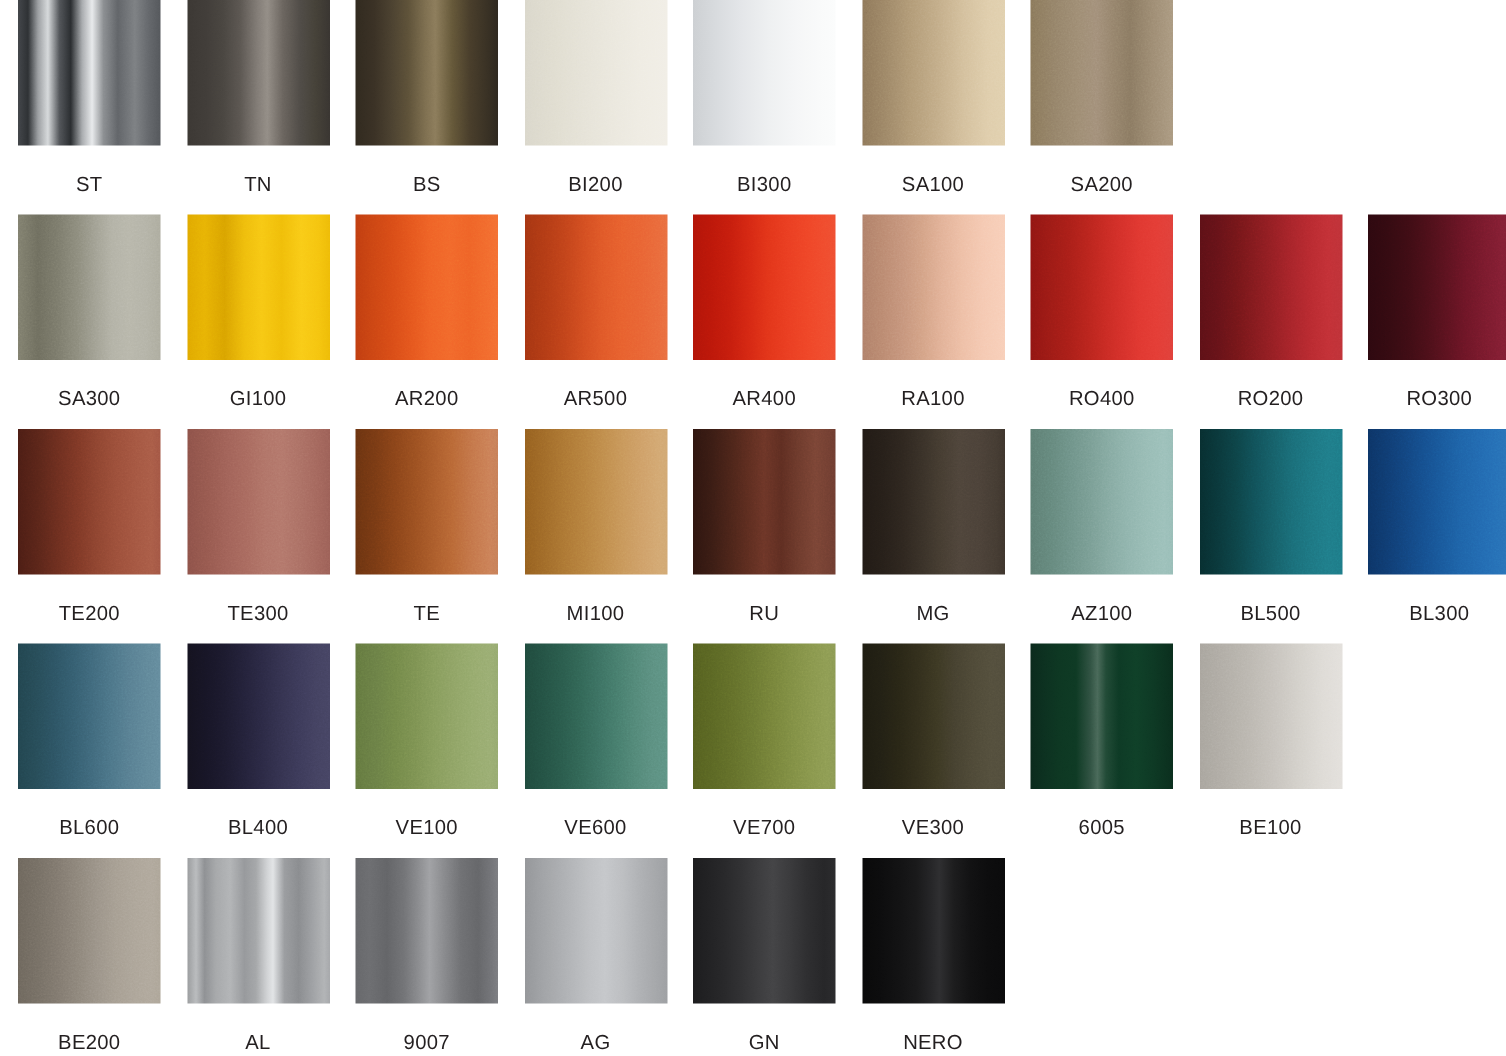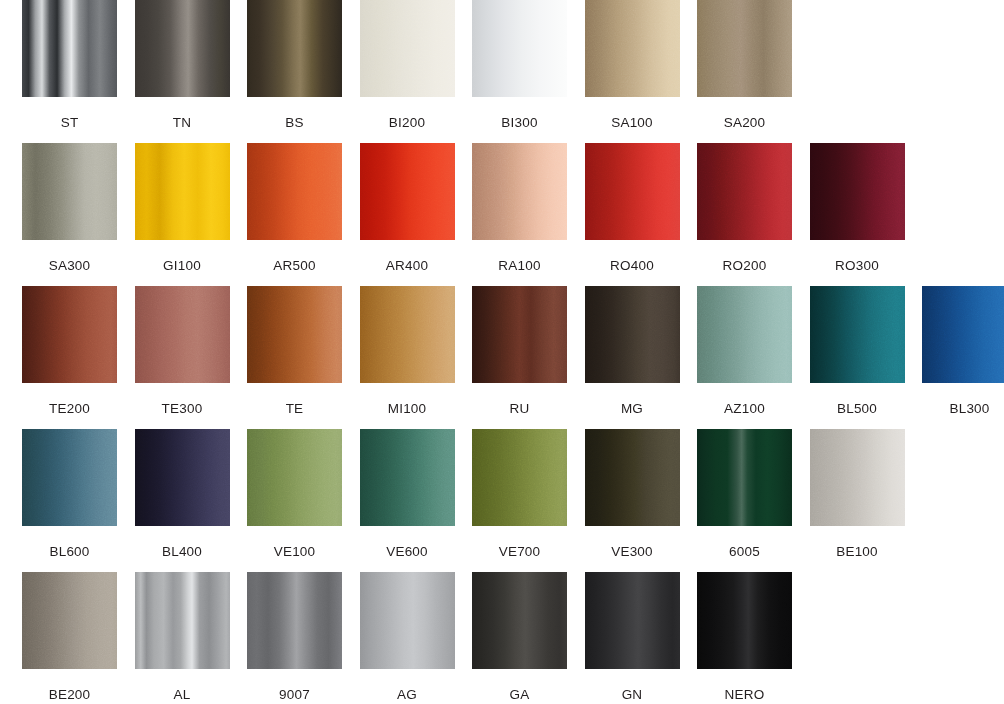--- a/index.html
+++ b/index.html
@@ -17,21 +17,21 @@
   #palette-grid {
     position: relative;
     width: 1004px;
     height: 704px;
   }
   .swatch-row {
     display: flex;
     flex-direction: row;
     align-items: flex-start;
     height: 143px;
-    padding-left: 22px;
+    padding-left: 12px;
     box-sizing: border-box;
   }
   .swatch-cell {
     width: 95px;
     margin-right: 17.5px;
     display: flex;
     flex-direction: column;
     align-items: center;
   }
   .swatch-chip {
@@ -166,20 +166,32 @@
             <filter id="gr11">
               <feTurbulence type="fractalNoise" baseFrequency="0.85" numOctaves="3" seed="11"></feTurbulence>
               <feColorMatrix type="saturate" values="0"></feColorMatrix>
             </filter>
             <rect width="95" height="97" filter="url(#gr11)" opacity="0.3"></rect>
           </svg>
         </div>
         <div class="swatch-label">GI100</div>
       </div>
       <div class="swatch-cell">
+        <div class="swatch-chip" style="background: linear-gradient(90deg, rgb(192, 61, 16) 0%, rgb(204, 69, 19) 12%, rgb(217, 76, 23) 26%, rgb(230, 87, 30) 40%, rgb(239, 98, 38) 52%, rgb(242, 104, 43) 66%, rgb(239, 99, 39) 80%, rgb(242, 106, 45) 92%, rgb(244, 111, 51) 100%);">
+          <svg class="grain" width="95" height="97" viewBox="0 0 95 97" style="mix-blend-mode: overlay;">
+            <filter id="gr12">
+              <feTurbulence type="fractalNoise" baseFrequency="0.85" numOctaves="3" seed="12"></feTurbulence>
+              <feColorMatrix type="saturate" values="0"></feColorMatrix>
+            </filter>
+            <rect width="95" height="97" filter="url(#gr12)" opacity="0.3"></rect>
+          </svg>
+        </div>
+        <div class="swatch-label">AR200</div>
+      </div>
+      <div class="swatch-cell">
         <div class="swatch-chip" style="background: linear-gradient(90deg, rgb(166, 53, 18) 0%, rgb(179, 59, 21) 14%, rgb(194, 67, 26) 28%, rgb(212, 78, 33) 42%, rgb(224, 88, 40) 54%, rgb(232, 96, 46) 68%, rgb(233, 100, 52) 82%, rgb(234, 106, 59) 94%, rgb(233, 111, 65) 100%);">
           <svg class="grain" width="95" height="97" viewBox="0 0 95 97" style="mix-blend-mode: overlay;">
             <filter id="gr13">
               <feTurbulence type="fractalNoise" baseFrequency="0.85" numOctaves="3" seed="13"></feTurbulence>
               <feColorMatrix type="saturate" values="0"></feColorMatrix>
             </filter>
             <rect width="95" height="97" filter="url(#gr13)" opacity="0.3"></rect>
           </svg>
         </div>
         <div class="swatch-label">AR500</div>
@@ -494,32 +506,20 @@
         <div class="swatch-chip" style="background: linear-gradient(90deg, rgb(149, 151, 154) 0%, rgb(159, 161, 164) 10%, rgb(170, 172, 175) 22%, rgb(181, 183, 186) 34%, rgb(192, 194, 197) 46%, rgb(198, 200, 203) 56%, rgb(189, 191, 194) 68%, rgb(176, 178, 181) 80%, rgb(165, 167, 170) 92%, rgb(158, 160, 163) 100%);">
           <svg class="grain" width="95" height="97" viewBox="0 0 95 97" style="mix-blend-mode: overlay;">
             <filter id="gr40">
               <feTurbulence type="fractalNoise" baseFrequency="0.85" numOctaves="3" seed="40"></feTurbulence>
               <feColorMatrix type="saturate" values="0"></feColorMatrix>
             </filter>
             <rect width="95" height="97" filter="url(#gr40)" opacity="0.1"></rect>
           </svg>
         </div>
         <div class="swatch-label">AG</div>
-      </div>
-      <div class="swatch-cell">
-        <div class="swatch-chip" style="background: linear-gradient(90deg, rgb(35, 34, 32) 0%, rgb(40, 39, 36) 10%, rgb(47, 46, 43) 22%, rgb(57, 56, 52) 34%, rgb(71, 69, 65) 46%, rgb(80, 78, 74) 56%, rgb(69, 67, 64) 68%, rgb(58, 56, 53) 80%, rgb(52, 50, 48) 92%, rgb(59, 57, 54) 100%);">
-          <svg class="grain" width="95" height="97" viewBox="0 0 95 97" style="mix-blend-mode: overlay;">
-            <filter id="gr41">
-              <feTurbulence type="fractalNoise" baseFrequency="0.85" numOctaves="3" seed="41"></feTurbulence>
-              <feColorMatrix type="saturate" values="0"></feColorMatrix>
-            </filter>
-            <rect width="95" height="97" filter="url(#gr41)" opacity="0.1"></rect>
-          </svg>
-        </div>
-        <div class="swatch-label">GA</div>
       </div>
       <div class="swatch-cell">
         <div class="swatch-chip" style="background: linear-gradient(90deg, rgb(28, 28, 30) 0%, rgb(33, 33, 35) 10%, rgb(40, 40, 42) 22%, rgb(49, 49, 51) 34%, rgb(60, 60, 62) 46%, rgb(68, 68, 70) 56%, rgb(58, 58, 60) 68%, rgb(46, 46, 48) 80%, rgb(38, 38, 40) 92%, rgb(43, 43, 45) 100%);">
           <svg class="grain" width="95" height="97" viewBox="0 0 95 97" style="mix-blend-mode: overlay;">
             <filter id="gr42">
               <feTurbulence type="fractalNoise" baseFrequency="0.85" numOctaves="3" seed="42"></feTurbulence>
               <feColorMatrix type="saturate" values="0"></feColorMatrix>
             </filter>
             <rect width="95" height="97" filter="url(#gr42)" opacity="0.1"></rect>
           </svg>

